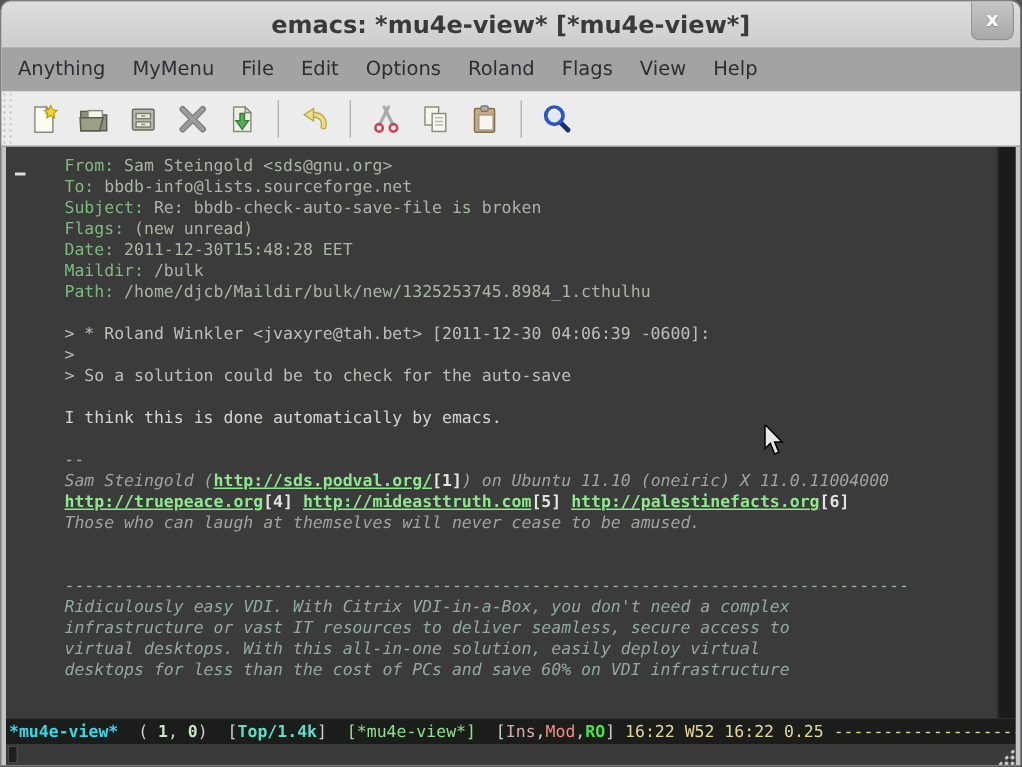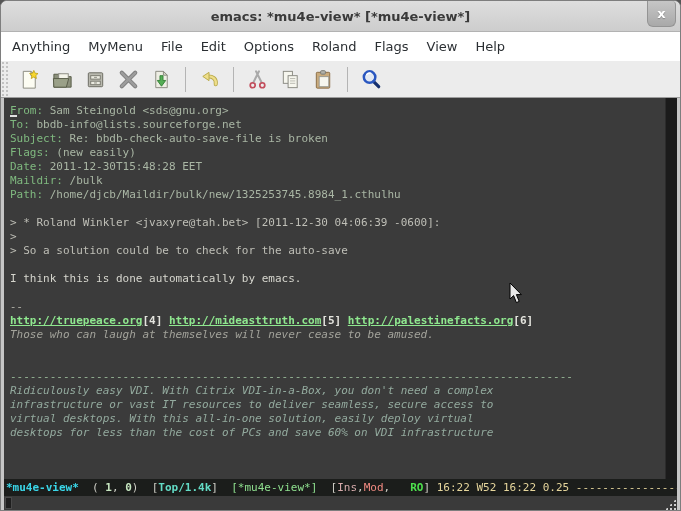--- a/index.html
+++ b/index.html
@@ -9,33 +9,33 @@
     background:#ececec;border:1px solid #7e7e7e;border-radius:7px 7px 0 0;
     overflow:hidden;
   }
   
   .titlebar{
     position:relative;height:30px;
     background:linear-gradient(#dedede,#cdcdcd);
     border-bottom:1px solid #b2b2b2;border-radius:6px 6px 0 0;
     display:flex;align-items:center;justify-content:center;
   }
-  .title-text{font-weight:bold;font-size:13px;color:#3a3a3a;}
+  .title-text{font-weight:bold;font-size:16px;color:#3a3a3a;}
   .close-btn{
     position:absolute;top:0px;right:4px;width:27px;height:25px;
     background:linear-gradient(#c6c6c6,#a9a9a9);
     border:1px solid #949494;border-top:none;
     border-radius:0 4px 6px 6px;
     display:flex;align-items:center;justify-content:center;
     cursor:default;
   }
   .close-x{color:#ffffff;font-weight:bold;font-size:13px;line-height:1;text-shadow:0 1px 1px #888;}
   
   .menubar{
-    height:29px;background:#ffffff;display:flex;align-items:center;
+    height:29px;background:#a3a3a3;display:flex;align-items:center;
     padding-left:2px;
   }
   .menu-item{font-size:13px;color:#2b2f33;padding:5px 9px;}
   
   .toolbar-row{
     position:relative;height:37px;background:#ececec;
     border-bottom:1px solid #9d9d9d;
     display:flex;align-items:center;padding-left:12px;box-sizing:border-box;
   }
   .tb-texture{
@@ -53,21 +53,21 @@
     background:#3b3b3b;position:relative;
   }
   .editor{
     position:relative;height:381px;background:#3b3b3b;overflow:hidden;
   }
   .text-area{
     position:absolute;left:0;top:0;right:11px;bottom:0;
     padding:6px 0 0 6px;
     font-family:"DejaVu Sans Mono",monospace;font-size:11px;line-height:14px;
   }
-  .line{white-space:pre;height:14px;}
+  .line{white-space:pre;height:14px;margin-left:33px;}
   .f-hl{color:#7fb97f;}
   .f-hv{color:#a9b6a4;}
   .f-q{color:#bfbfb7;}
   .f-b{color:#d6d6ce;text-align:right;}
   .f-ft{color:#a3a39b;font-style:italic;}
   .f-lk{color:#8fe88f;font-weight:bold;text-decoration:underline;}
   .f-ln{color:#e4e4de;font-weight:bold;}
   .f-sep{color:#9abb9a;}
   .f-ad{color:#93aa9e;font-style:italic;}
   .scrollbar{
@@ -83,21 +83,21 @@
     font-family:"DejaVu Sans Mono",monospace;font-size:11px;line-height:17px;
     white-space:pre;overflow:hidden;padding-left:2px;box-sizing:border-box;
   }
   .m-cyan{color:#3ad6e8;font-weight:bold;margin-top:24px;}
   .m-plain{color:#cfcfc7;}
   .m-num{color:#c6e6c0;font-weight:bold;}
   .m-cyan2{color:#63dcc6;font-weight:bold;}
   .m-green{color:#8fe08f;}
   .m-ins{color:#d8acac;}
   .m-mod{color:#f28b82;}
-  .m-ro{color:#4de04d;font-weight:bold;margin-left:20px;}
+  .m-ro{color:#4de04d;font-weight:bold;}
   .m-time{color:#e6d69c;}
   .m-dash{color:#e6d69c;}
   
   .minibuffer{
     position:relative;height:15px;background:#3a3a3a;
   }
   .mini-cursor{position:absolute;left:1px;top:1px;width:7px;height:12px;background:#1e1e1e;border:1px solid #4a4a4a;box-sizing:border-box;}
   .resize-grip{position:absolute;right:0;bottom:0;width:13px;height:13px;
     background-image:radial-gradient(#cfcfcf 1.2px, transparent 1.3px);
     background-size:4px 4px;background-position:1px 1px;
@@ -207,32 +207,33 @@
         </svg>
       </div>
     </div>
 
   <div class="lower">
     <div class="editor">
       <div class="text-area">
           <div class="line"><span class="f-hl">From:</span><span class="f-hv"> Sam Steingold &lt;sds@gnu.org&gt;</span></div>
           <div class="line"><span class="f-hl">To:</span><span class="f-hv"> bbdb-info@lists.sourceforge.net</span></div>
           <div class="line"><span class="f-hl">Subject:</span><span class="f-hv"> Re: bbdb-check-auto-save-file is broken</span></div>
-          <div class="line"><span class="f-hl">Flags:</span><span class="f-hv"> (new easily)</span></div>
+          <div class="line"><span class="f-hl">Flags:</span><span class="f-hv"> (new unread)</span></div>
           <div class="line"><span class="f-hl">Date:</span><span class="f-hv"> 2011-12-30T15:48:28 EET</span></div>
           <div class="line"><span class="f-hl">Maildir:</span><span class="f-hv"> /bulk</span></div>
           <div class="line"><span class="f-hl">Path:</span><span class="f-hv"> /home/djcb/Maildir/bulk/new/1325253745.8984_1.cthulhu</span></div>
           <div class="line"></div>
           <div class="line"><span class="f-q">&gt; * Roland Winkler &lt;jvaxyre@tah.bet&gt; [2011-12-30 04:06:39 -0600]:</span></div>
           <div class="line"><span class="f-q">&gt;</span></div>
           <div class="line"><span class="f-q">&gt; So a solution could be to check for the auto-save</span></div>
           <div class="line"></div>
           <div class="line"><span class="f-b">I think this is done automatically by emacs.</span></div>
           <div class="line"></div>
           <div class="line"><span class="f-ft">--</span></div>
+          <div class="line"><span class="f-ft">Sam Steingold (</span><span class="f-lk">http://sds.podval.org/</span><span class="f-ln">[1]</span><span class="f-ft">) on Ubuntu 11.10 (oneiric) X 11.0.11004000</span></div>
           <div class="line"><span class="f-lk">http://truepeace.org</span><span class="f-ln">[4]</span><span class="f-b"> </span><span class="f-lk">http://mideasttruth.com</span><span class="f-ln">[5]</span><span class="f-b"> </span><span class="f-lk">http://palestinefacts.org</span><span class="f-ln">[6]</span></div>
           <div class="line"><span class="f-ft">Those who can laugh at themselves will never cease to be amused.</span></div>
           <div class="line"></div>
           <div class="line"></div>
           <div class="line"><span class="f-sep">-------------------------------------------------------------------------------------</span></div>
           <div class="line"><span class="f-ad">Ridiculously easy VDI. With Citrix VDI-in-a-Box, you don't need a complex</span></div>
           <div class="line"><span class="f-ad">infrastructure or vast IT resources to deliver seamless, secure access to</span></div>
           <div class="line"><span class="f-ad">virtual desktops. With this all-in-one solution, easily deploy virtual</span></div>
           <div class="line"><span class="f-ad">desktops for less than the cost of PCs and save 60% on VDI infrastructure</span></div>
         </div>

